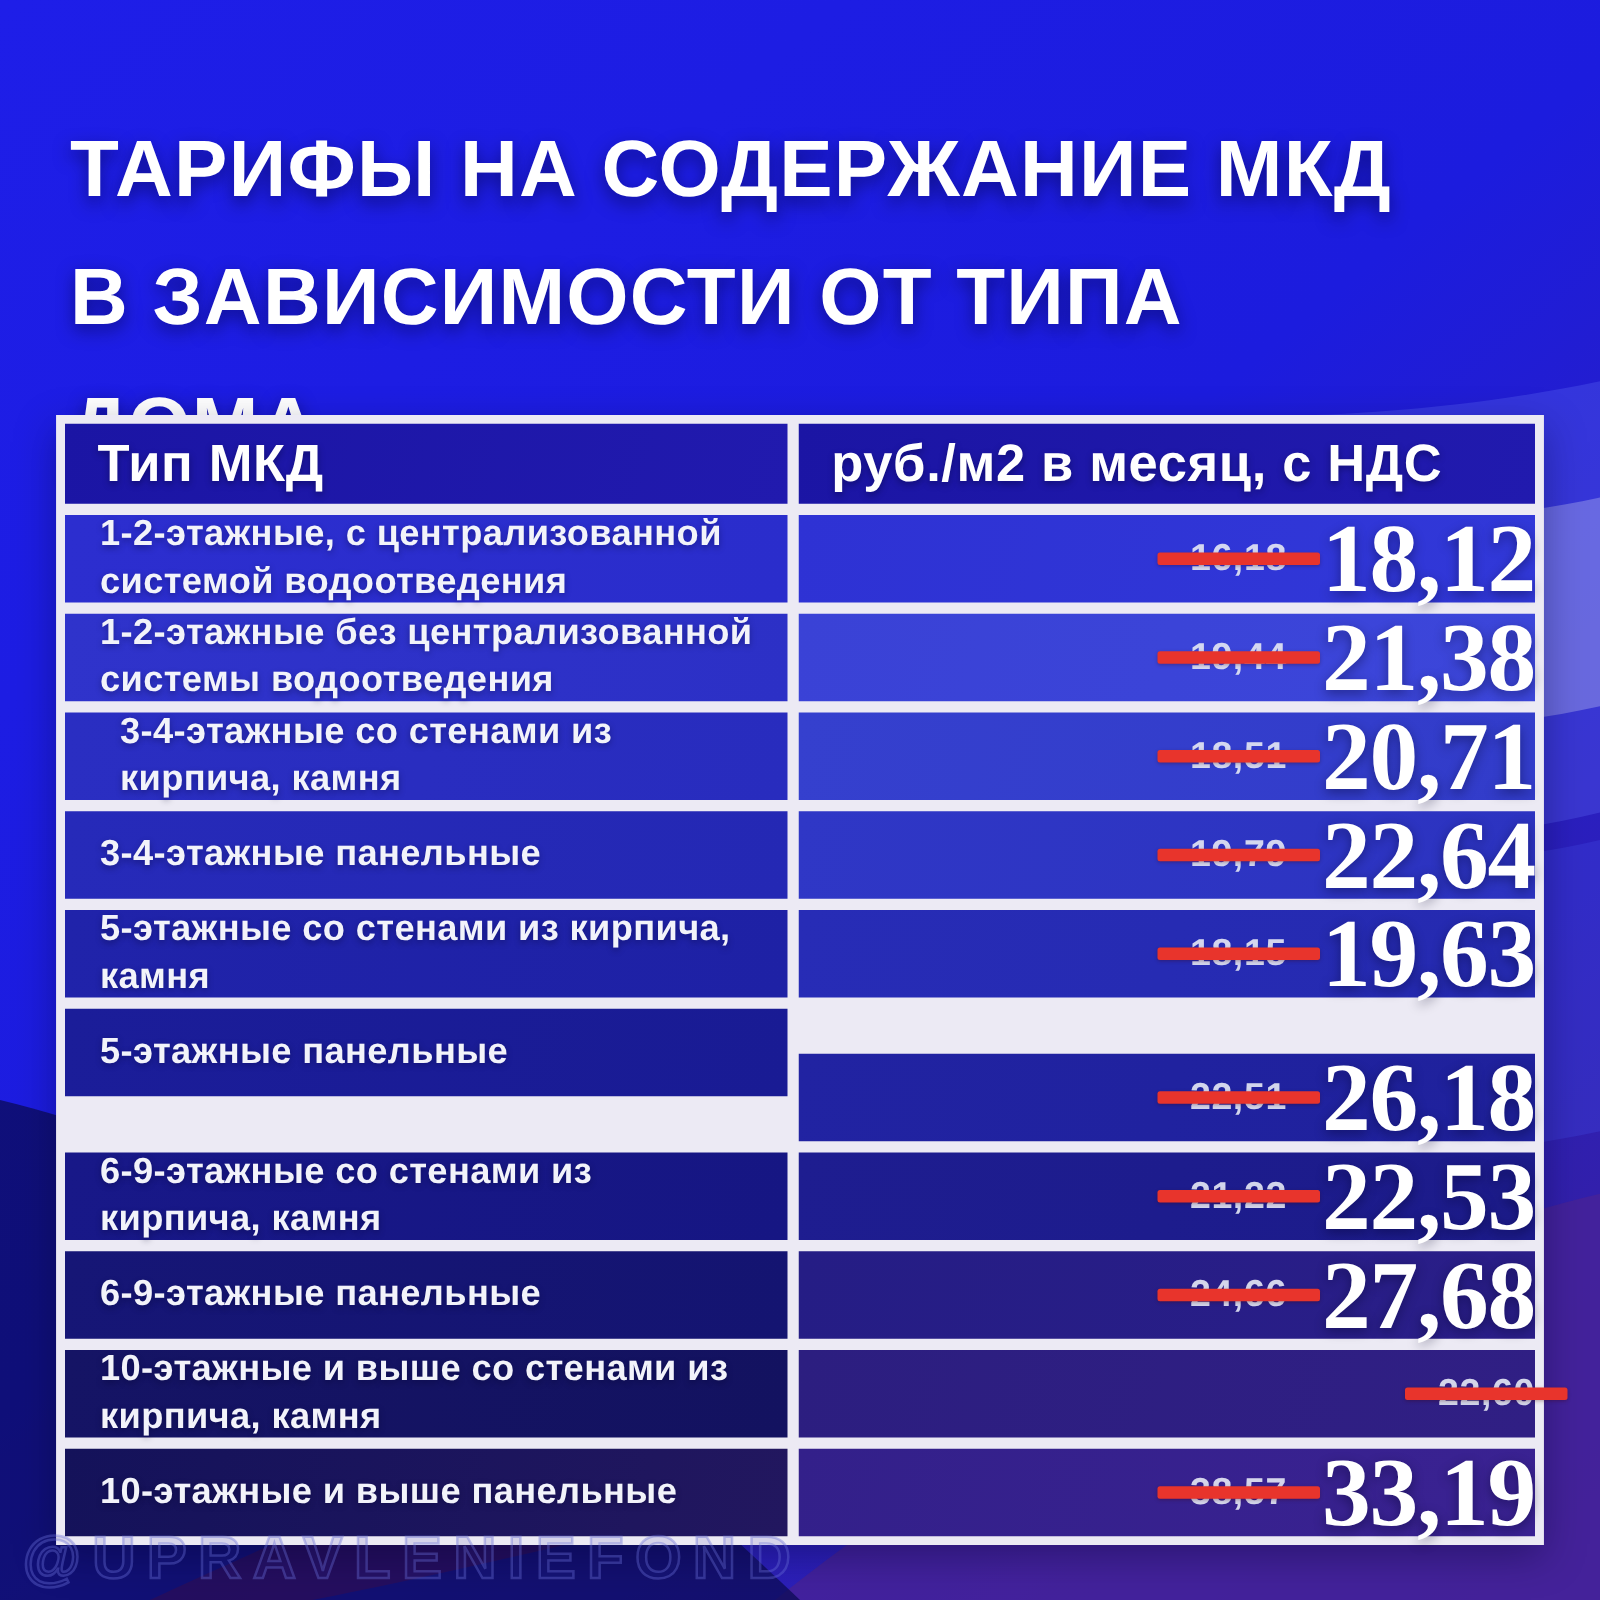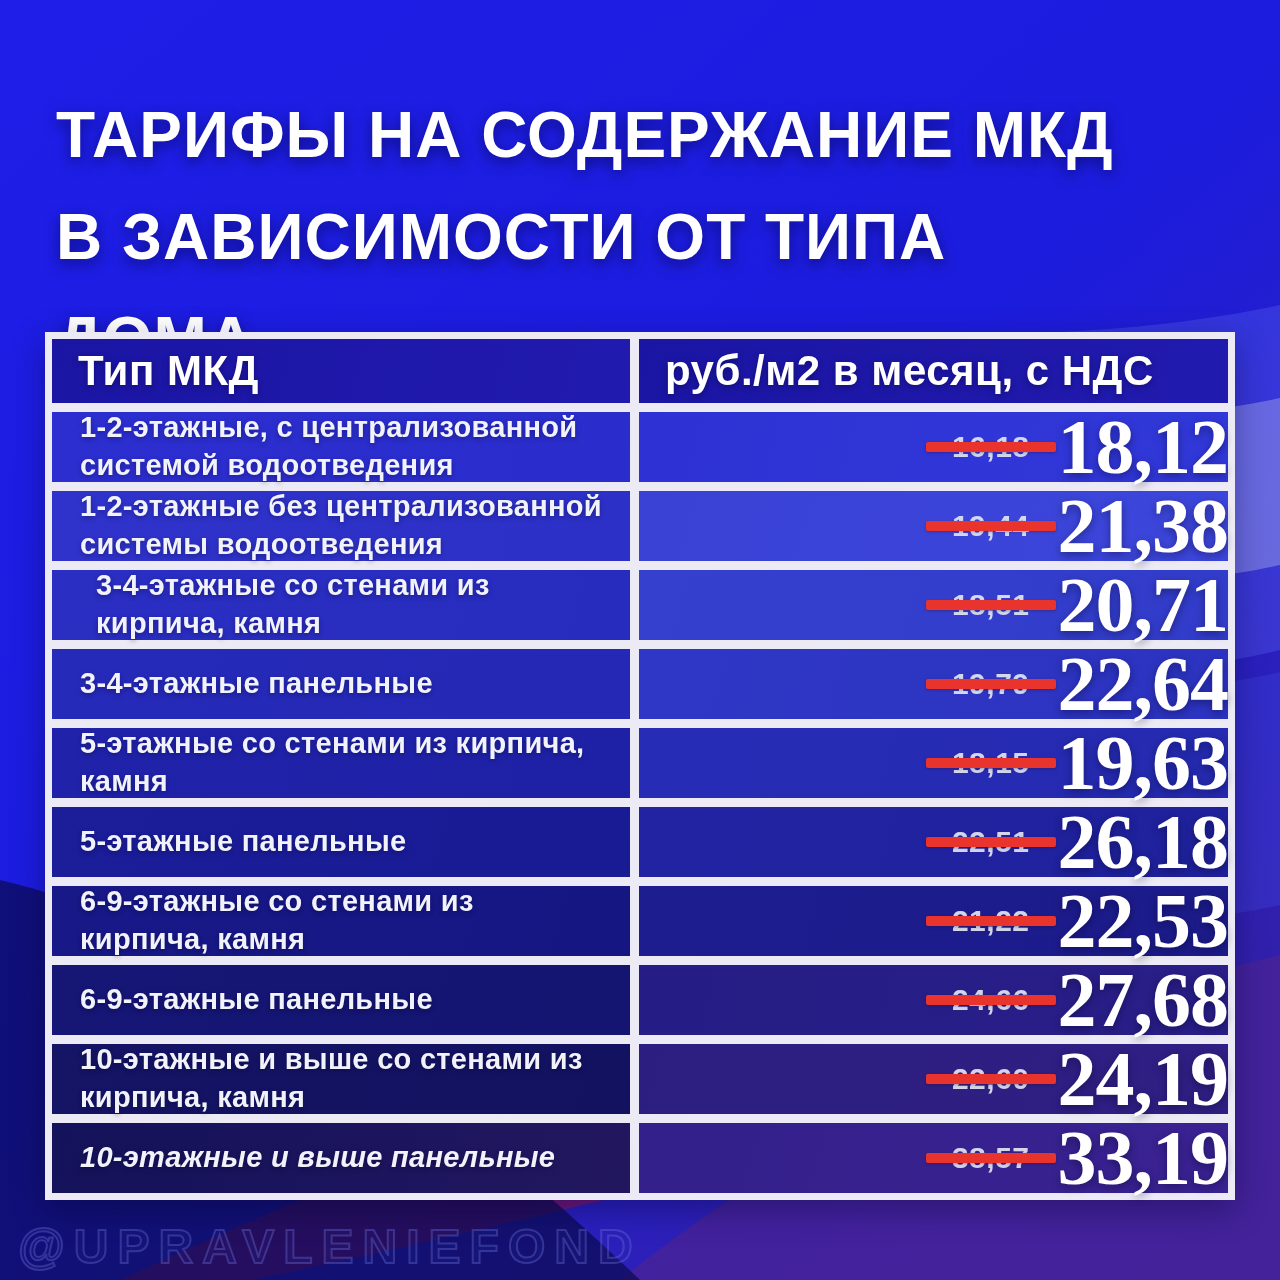--- a/index.html
+++ b/index.html
@@ -44,25 +44,25 @@
     background:#e8342c;border-radius:2px;box-shadow:0 1px 3px rgba(60,0,0,.3);}
   .new{font-family:"Liberation Serif","DejaVu Serif",serif;font-weight:700;font-size:78px;color:#ffffff;
     letter-spacing:-1px;text-shadow:0 3px 9px rgba(0,0,35,.4);line-height:1;}
 
   
   .r1L{background:linear-gradient(105deg,#2c2ecf,#2a2dcc);} .r1R{background:linear-gradient(105deg,#2e32d4,#3138d8);}
   .r2L{background:linear-gradient(105deg,#2f33cb,#2c30c6);} .r2R{background:linear-gradient(105deg,#3a42d6,#3c46da);}
   .r3L{background:linear-gradient(105deg,#2a2ec2,#282cbe);padding-left:44px;} .r3R{background:linear-gradient(105deg,#3540ce,#323cca);}
   .r4L{background:linear-gradient(105deg,#262ab9,#2428b4);} .r4R{background:linear-gradient(105deg,#2f37c6,#2c33c0);}
   .r5L{background:linear-gradient(105deg,#2023aa,#1e21a5);} .r5R{background:linear-gradient(105deg,#272cb6,#252ab0);}
-  .r6L{background:linear-gradient(105deg,#1b1d99,#191b94);} .r6R{background:linear-gradient(105deg,#2123a2,#1f219c);}
+  .r6L{background:linear-gradient(105deg,#1b1d99,#191b94);} .r6R{background:linear-gradient(105deg,#2123a2,#1f219c);margin-top:36px;}
   .r7L{background:linear-gradient(105deg,#181888,#161683);} .r7R{background:linear-gradient(105deg,#1e1d90,#1c1b8a);}
   .r8L{background:linear-gradient(105deg,#161676,#141471);} .r8R{background:linear-gradient(105deg,#251d85,#2a1e88);}
   .r9L{background:linear-gradient(105deg,#151465,#131260);} .r9R{background:linear-gradient(105deg,#2c1e80,#301f84);}
-  .r10L{background:linear-gradient(105deg,#14125a,#22175f);font-style:italic;} .r10R{background:linear-gradient(105deg,#33208a,#3a2292);}
+  .r10L{background:linear-gradient(105deg,#14125a,#22175f);} .r10R{background:linear-gradient(105deg,#33208a,#3a2292);}
 
   .watermark{
     position:absolute;left:18px;bottom:6px;
     font-weight:800;font-size:48px;letter-spacing:9px;text-transform:uppercase;
     color:rgba(50,50,160,.12);
     -webkit-text-stroke:2px rgba(105,110,215,.38);
   }
 </style>
 </head>
 <body>
@@ -155,21 +155,20 @@
     <div class="cell dcell rcell r8R">
       <span class="old">24,66</span>
       <span class="new">27,68</span>
     </div>
 
     <div class="cell dcell lcell r9L">
       <span class="ltxt">10-этажные и выше со стенами из кирпича, камня</span>
     </div>
     <div class="cell dcell rcell r9R">
       <span class="old">22,60</span>
-      <span class="new">24,19</span>
     </div>
 
     <div class="cell dcell lcell r10L">
       <span class="ltxt">10-этажные и выше панельные</span>
     </div>
     <div class="cell dcell rcell r10R">
       <span class="old">38,57</span>
       <span class="new">33,19</span>
     </div>
 

